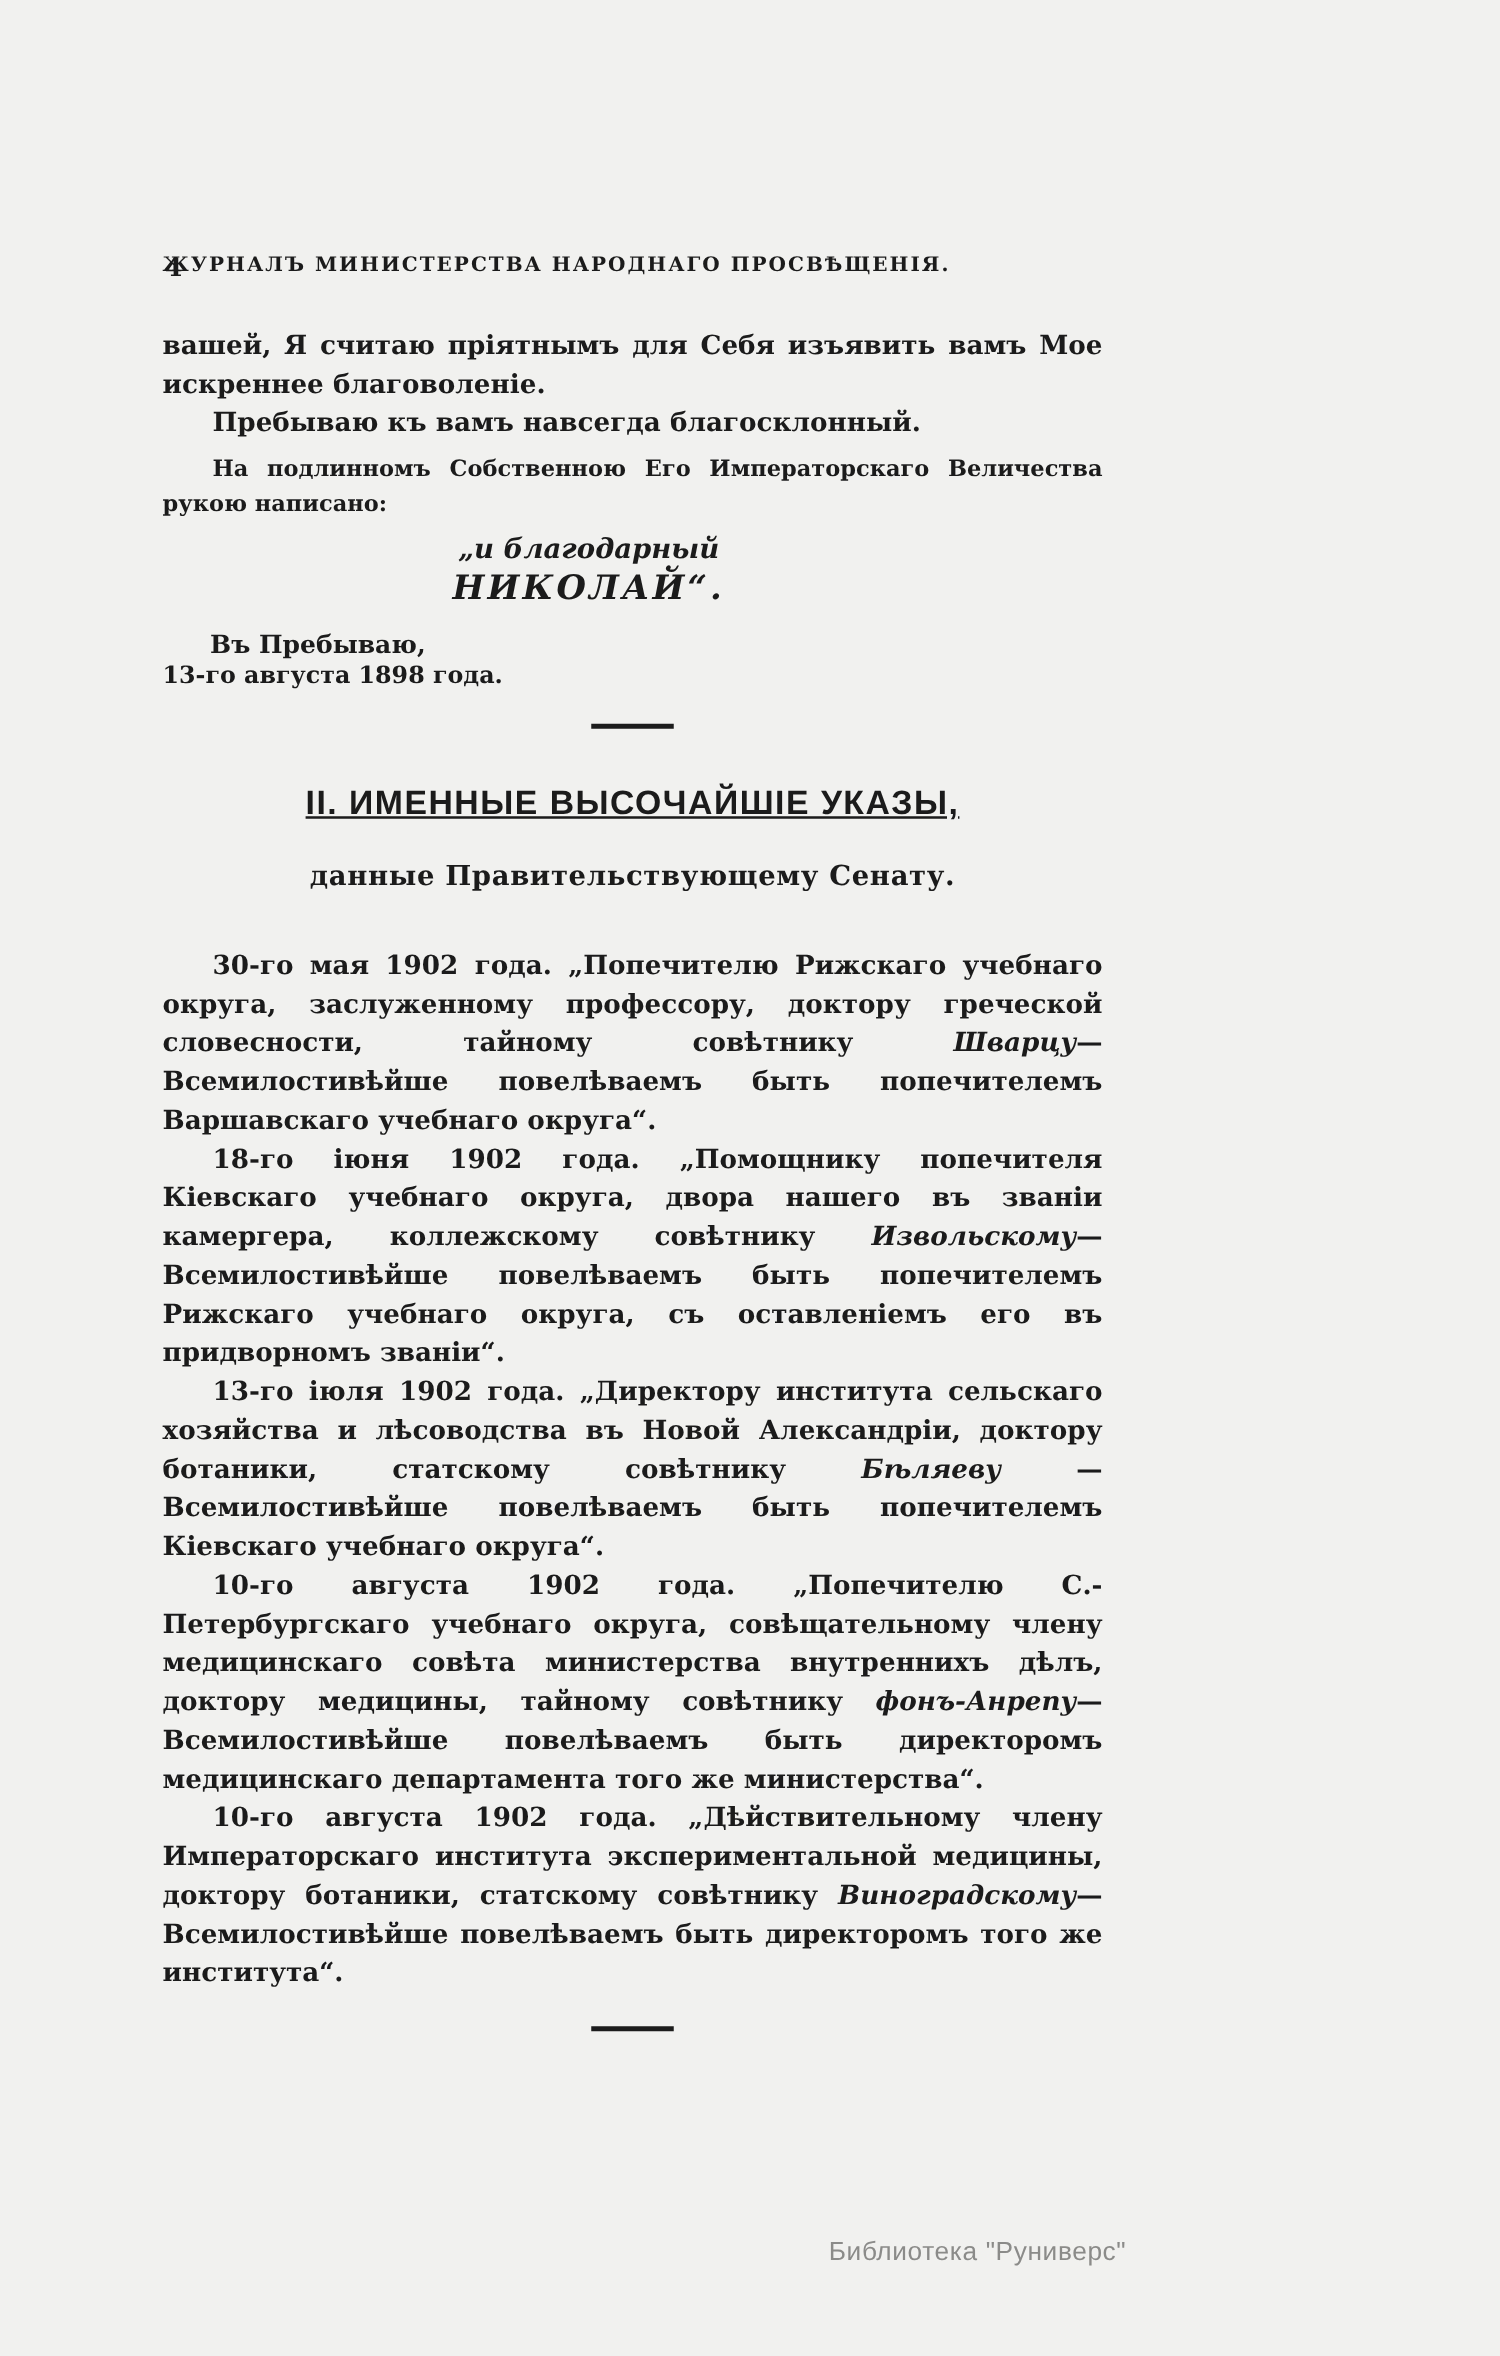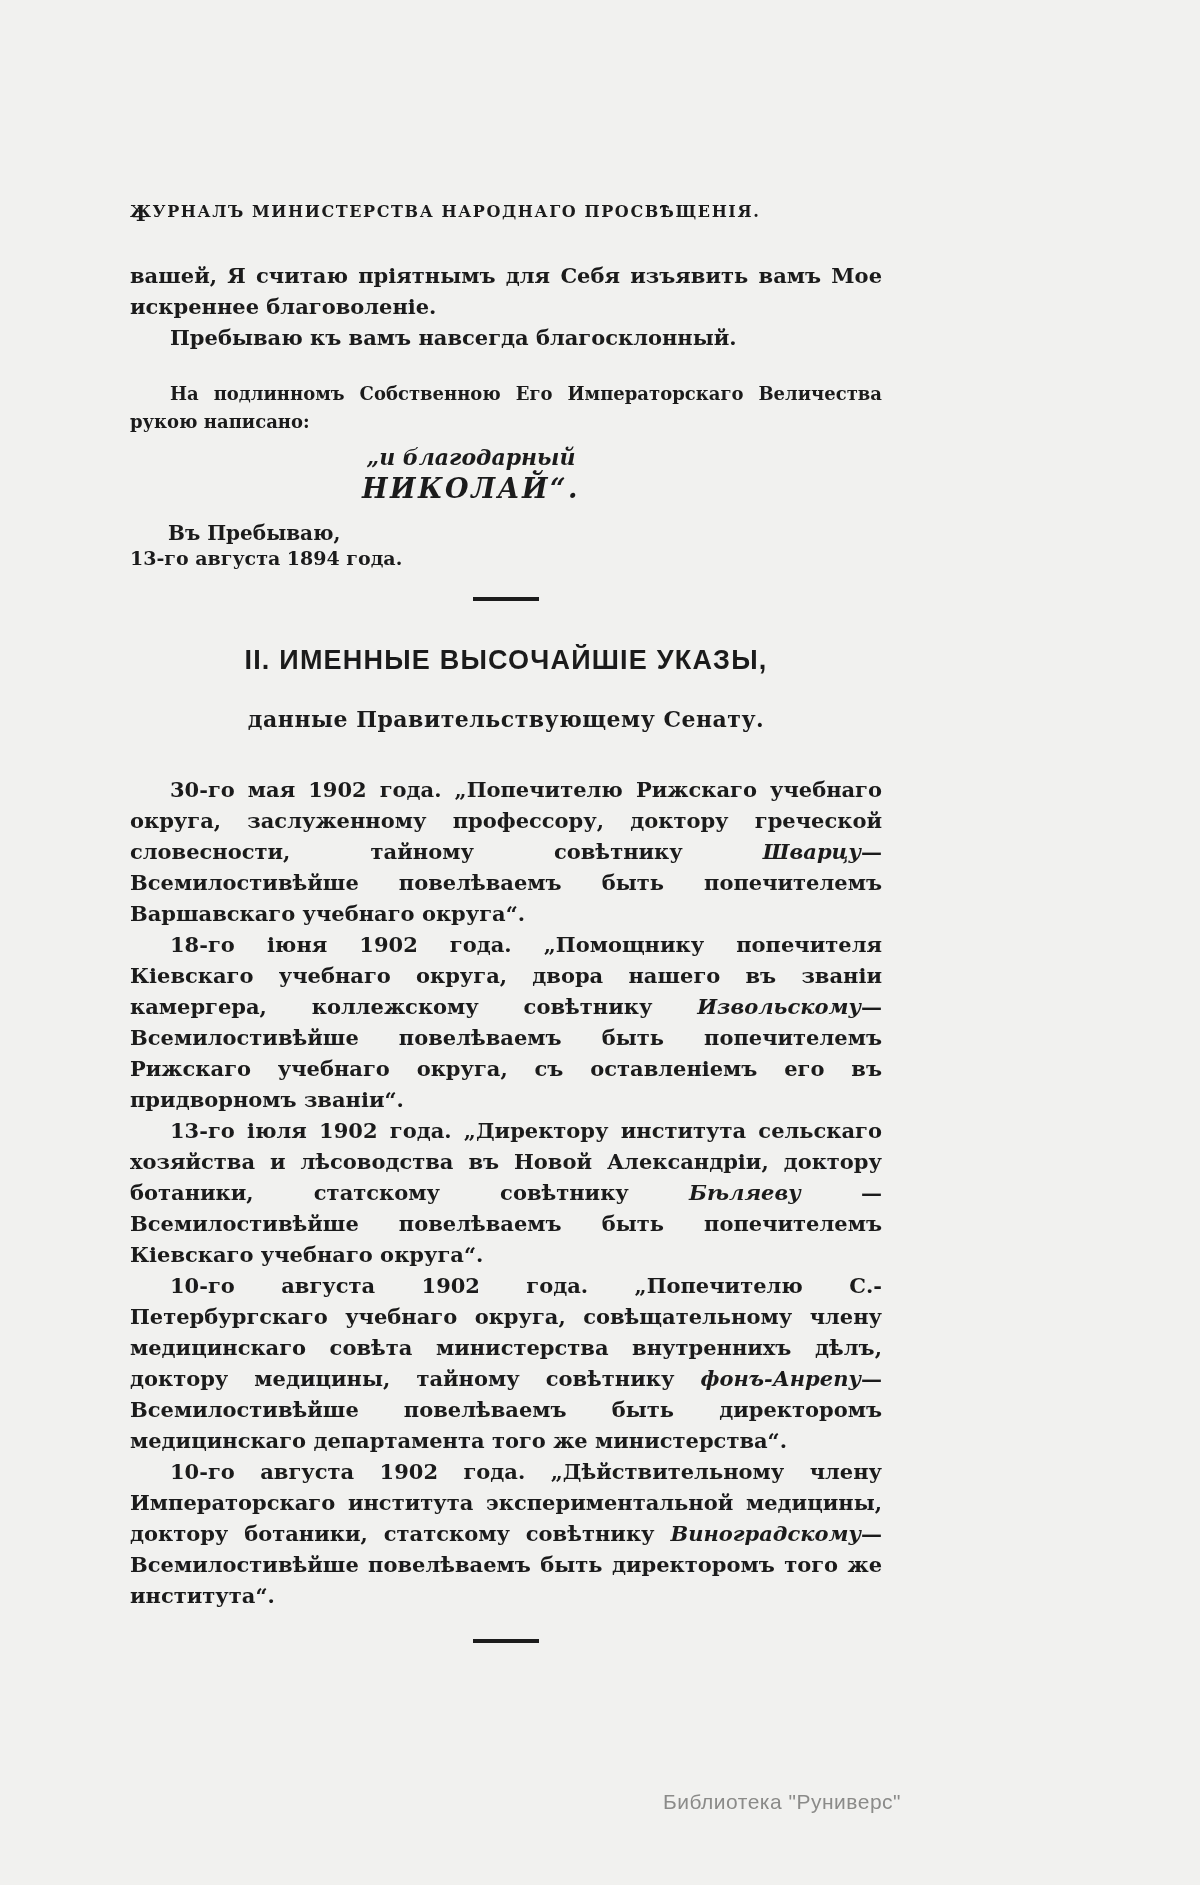--- a/index.html
+++ b/index.html
@@ -37,21 +37,21 @@
   }
   p { margin: 0; font-weight: bold; }
   .body-text {
     font-size: 21px;
     line-height: 31px;
     text-align: justify;
   }
   .first-para { margin-top: 34px; }
   .indent { text-indent: 40px; }
   .attestation {
-    margin-top: 27px;
+    margin-top: 9px;
     font-size: 18px;
     line-height: 28px;
     text-indent: 40px;
     text-align: justify;
   }
   .signature-block {
     text-align: center;
     padding-right: 70px;
     margin-top: 6px;
   }
@@ -82,20 +82,21 @@
     background: #1c1c1c;
     margin: 26px auto 0 auto;
   }
   .section-heading {
     margin: 44px 0 0 0;
     text-align: center;
     font-family: "Liberation Sans", "DejaVu Sans", sans-serif;
     font-weight: bold;
     font-size: 27px;
     letter-spacing: 1.2px;
+    text-decoration: underline;
   }
   .section-subheading {
     margin-top: 30px;
     text-align: center;
     font-size: 22px;
     letter-spacing: 0.5px;
   }
   .decrees { margin-top: 42px; }
   .decree em {
     font-style: italic;
@@ -126,21 +127,21 @@
     <p class="body-text first-para">вашей, Я считаю пріятнымъ для Себя изъявить вамъ Мое искреннее благоволеніе.</p>
     <p class="body-text indent">Пребываю къ вамъ навсегда благосклонный.</p>
     <p class="attestation">На подлинномъ Собственною Его Императорскаго Величества рукою написано:</p>
 
     <div class="signature-block">
       <p class="sig-prefix">„и благодарный</p>
       <p class="sig-name">НИКОЛАЙ“.</p>
     </div>
 
     <p class="place-line">Въ Пребываю,</p>
-    <p class="date-line">13-го августа 1894 года.</p>
+    <p class="date-line">13-го августа 1898 года.</p>
   </section>
 
   <div class="rule"></div>
 
   <h2 class="section-heading">II. ИМЕННЫЕ ВЫСОЧАЙШІЕ УКАЗЫ,</h2>
   <p class="section-subheading">данные Правительствующему Сенату.</p>
 
   <section class="decrees">
     <p class="body-text indent decree"><span>30-го мая 1902 года. „Попечителю Рижскаго учебнаго округа, заслуженному профессору, доктору греческой словесности, тайному совѣтнику </span><em>Шварцу</em><span>—Всемилостивѣйше повелѣваемъ быть попечителемъ Варшавскаго учебнаго округа“.</span></p>
     <p class="body-text indent decree"><span>18-го іюня 1902 года. „Помощнику попечителя Кіевскаго учебнаго округа, двора нашего въ званіи камергера, коллежскому совѣтнику </span><em>Извольскому</em><span>—Всемилостивѣйше повелѣваемъ быть попечителемъ Рижскаго учебнаго округа, съ оставленіемъ его въ придворномъ званіи“.</span></p>

